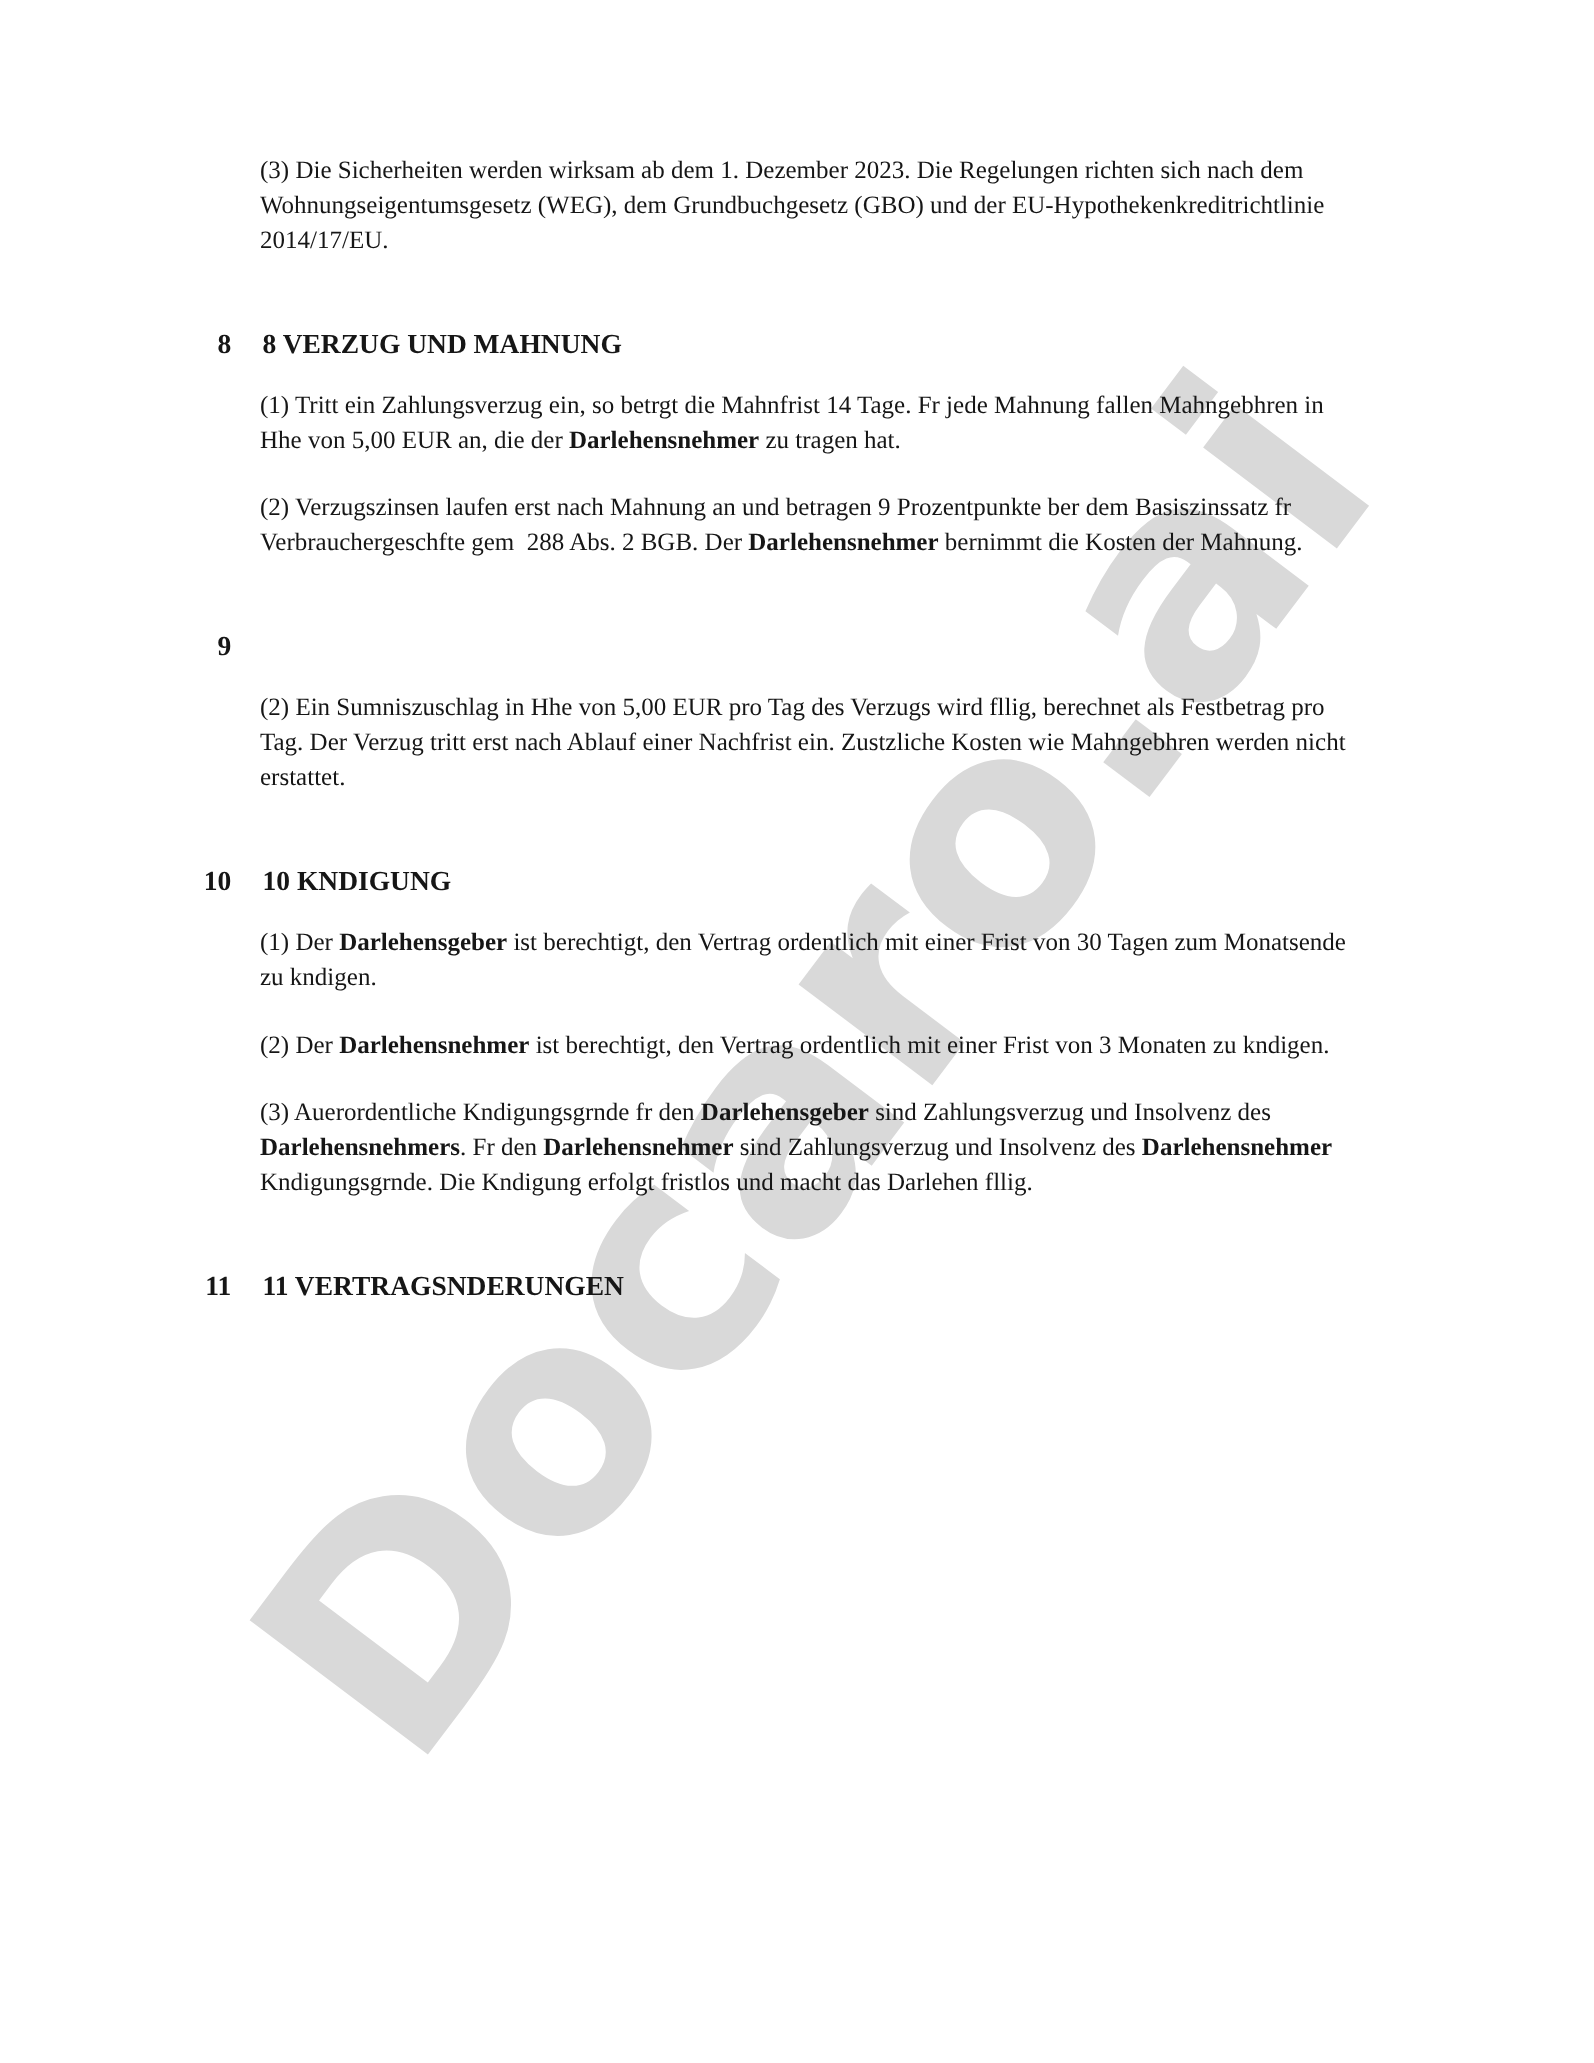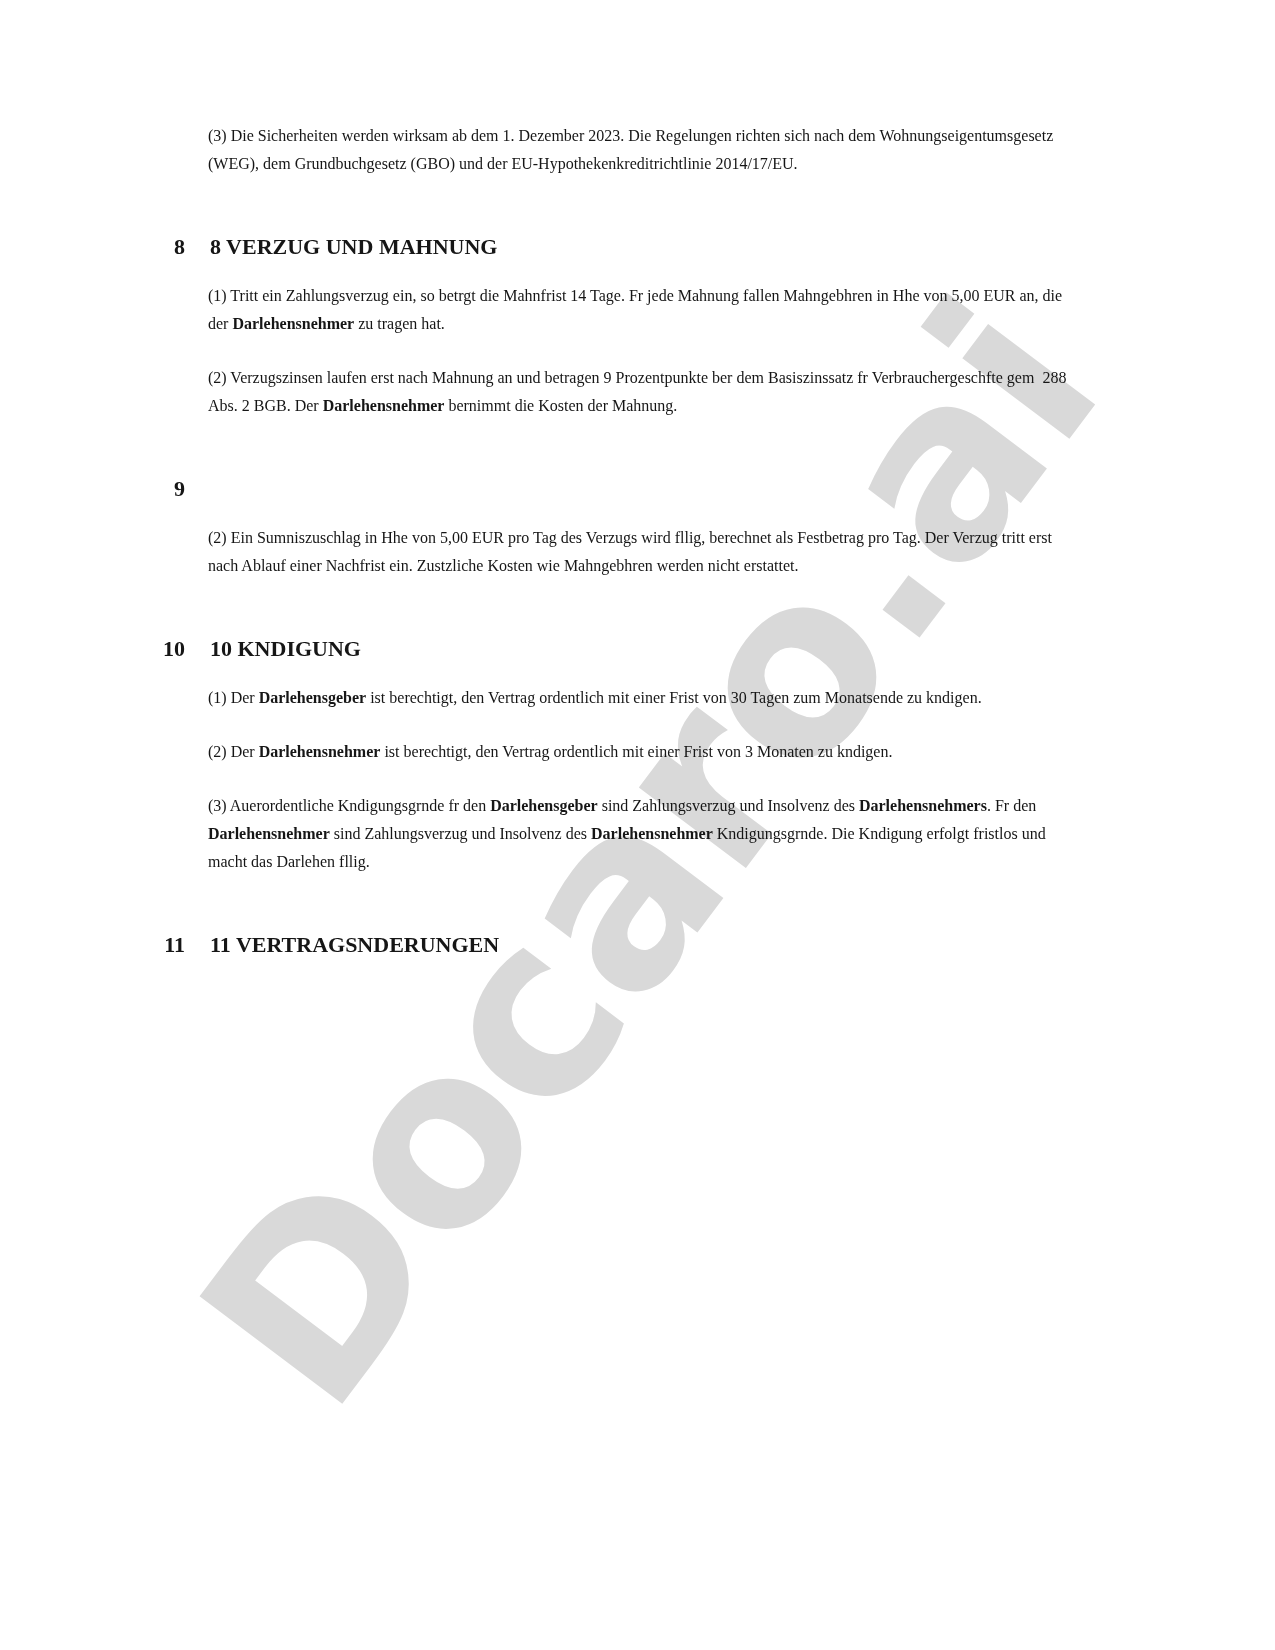--- a/index.html
+++ b/index.html
@@ -28,21 +28,21 @@
     user-select: none;
   }
   .content {
     position: relative;
     z-index: 1;
     padding: 122px 145px 0 148px;
   }
   .para {
     width: 872px;
     margin: 0 0 26px 60px;
-    font-size: 16px;
+    font-size: 20px;
     line-height: 28px;
     white-space: pre-wrap;
   }
   .section-heading {
     display: flex;
     align-items: baseline;
     margin: 55px 0 21px 0;
     font-size: 22px;
     font-weight: 700;
     line-height: 28px;

